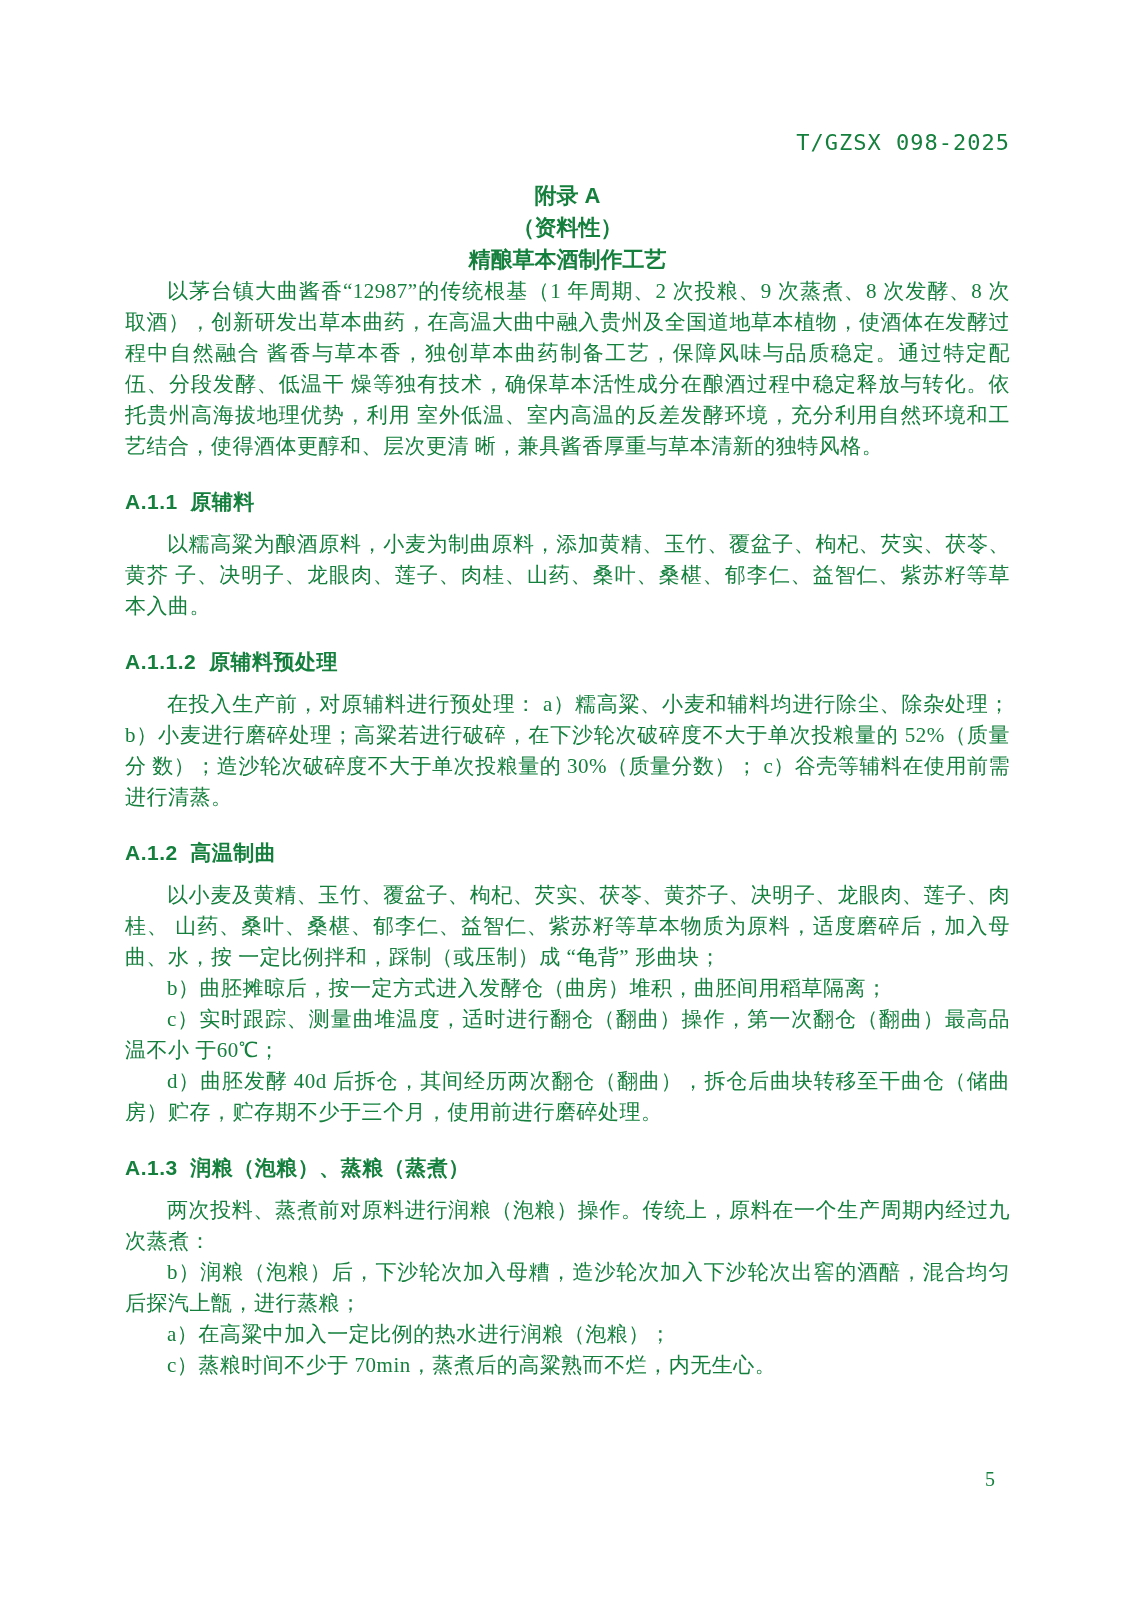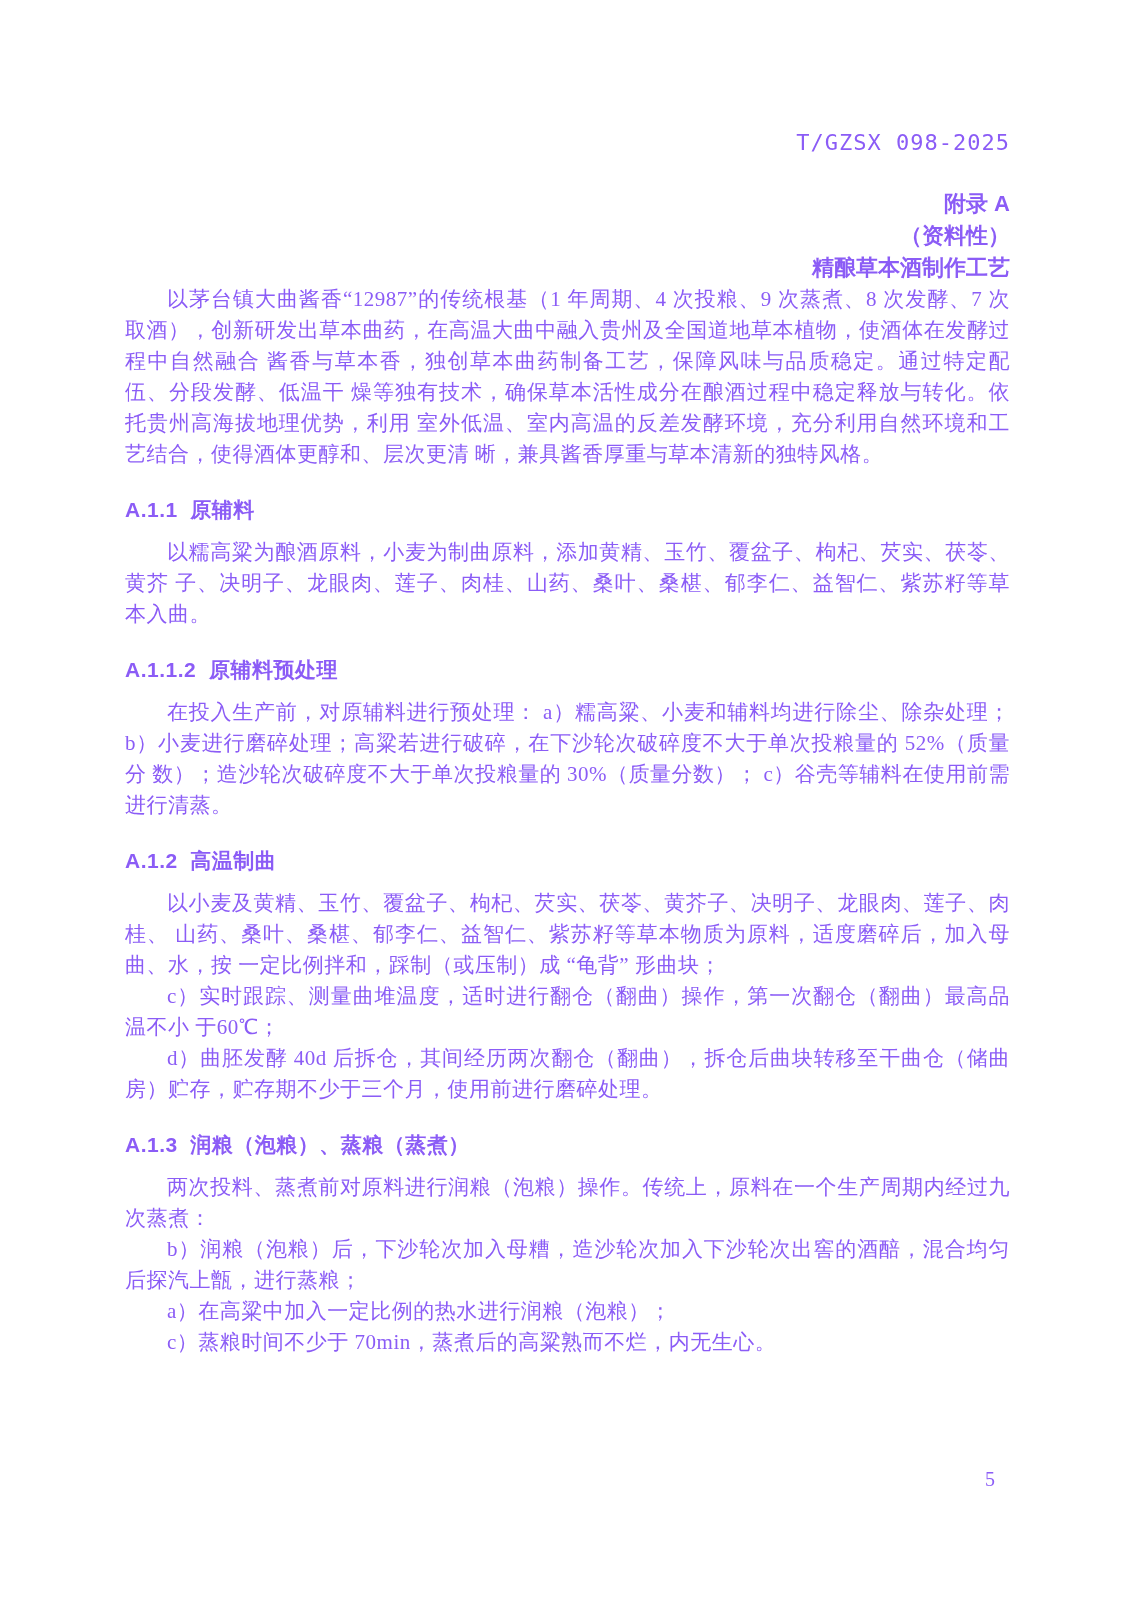--- a/index.html
+++ b/index.html
@@ -8,33 +8,33 @@
     background: #ffffff;
   }
   .page {
     position: relative;
     width: 1131px;
     height: 1600px;
     margin: 0 auto;
     background: #ffffff;
     box-sizing: border-box;
     padding: 130px 121px 0 125px;
-    color: #8b5cf6;
+    color: #15803d;
     overflow: hidden;
   }
   .doc-header {
     text-align: right;
     font-family: "DejaVu Sans Mono", monospace;
     font-size: 22px;
     line-height: 26px;
     letter-spacing: 1px;
   }
   .title-block {
-    text-align: right;
-    margin-top: 32px;
+    text-align: center;
+    margin-top: 24px;
     font-family: "Liberation Sans", sans-serif;
     font-weight: bold;
     font-size: 22px;
     line-height: 32px;
   }
   .title-line { white-space: pre-wrap; }
   h2.sec-heading {
     font-family: "Liberation Sans", sans-serif;
     font-size: 21px;
     font-weight: bold;
@@ -69,31 +69,32 @@
   <div class="doc-header">
     <span>T/GZSX 098-2025</span>
   </div>
 
   <div class="title-block">
     <div class="title-line">附录 A</div>
     <div class="title-line">（资料性）</div>
     <div class="title-line">精酿草本酒制作工艺</div>
   </div>
 
-  <p class="body-para">以茅台镇大曲酱香“12987”的传统根基（1 年周期、4 次投粮、9 次蒸煮、8 次发酵、7 次取酒），创新研发出草本曲药，在高温大曲中融入贵州及全国道地草本植物，使酒体在发酵过程中自然融合 酱香与草本香，独创草本曲药制备工艺，保障风味与品质稳定。通过特定配伍、分段发酵、低温干 燥等独有技术，确保草本活性成分在酿酒过程中稳定释放与转化。依托贵州高海拔地理优势，利用 室外低温、室内高温的反差发酵环境，充分利用自然环境和工艺结合，使得酒体更醇和、层次更清 晰，兼具酱香厚重与草本清新的独特风格。</p>
+  <p class="body-para">以茅台镇大曲酱香“12987”的传统根基（1 年周期、2 次投粮、9 次蒸煮、8 次发酵、8 次取酒），创新研发出草本曲药，在高温大曲中融入贵州及全国道地草本植物，使酒体在发酵过程中自然融合 酱香与草本香，独创草本曲药制备工艺，保障风味与品质稳定。通过特定配伍、分段发酵、低温干 燥等独有技术，确保草本活性成分在酿酒过程中稳定释放与转化。依托贵州高海拔地理优势，利用 室外低温、室内高温的反差发酵环境，充分利用自然环境和工艺结合，使得酒体更醇和、层次更清 晰，兼具酱香厚重与草本清新的独特风格。</p>
 
   <h2 class="sec-heading">A.1.1  原辅料</h2>
 
   <p class="body-para">以糯高粱为酿酒原料，小麦为制曲原料，添加黄精、玉竹、覆盆子、枸杞、芡实、茯苓、黄芥 子、决明子、龙眼肉、莲子、肉桂、山药、桑叶、桑椹、郁李仁、益智仁、紫苏籽等草本入曲。</p>
 
   <h2 class="sec-heading">A.1.1.2  原辅料预处理</h2>
   <p class="body-para">在投入生产前，对原辅料进行预处理： a）糯高粱、小麦和辅料均进行除尘、除杂处理； b）小麦进行磨碎处理；高粱若进行破碎，在下沙轮次破碎度不大于单次投粮量的 52%（质量分 数）；造沙轮次破碎度不大于单次投粮量的 30%（质量分数）； c）谷壳等辅料在使用前需进行清蒸。</p>
 
   <h2 class="sec-heading">A.1.2  高温制曲</h2>
   <p class="body-para">以小麦及黄精、玉竹、覆盆子、枸杞、芡实、茯苓、黄芥子、决明子、龙眼肉、莲子、肉桂、 山药、桑叶、桑椹、郁李仁、益智仁、紫苏籽等草本物质为原料，适度磨碎后，加入母曲、水，按 一定比例拌和，踩制（或压制）成 “龟背” 形曲块；</p>
+  <p class="body-para">b）曲胚摊晾后，按一定方式进入发酵仓（曲房）堆积，曲胚间用稻草隔离；</p>
   <p class="body-para">c）实时跟踪、测量曲堆温度，适时进行翻仓（翻曲）操作，第一次翻仓（翻曲）最高品温不小 于60℃；</p>
   <p class="body-para">d）曲胚发酵 40d 后拆仓，其间经历两次翻仓（翻曲），拆仓后曲块转移至干曲仓（储曲房）贮存，贮存期不少于三个月，使用前进行磨碎处理。</p>
 
   <h2 class="sec-heading">A.1.3  润粮（泡粮）、蒸粮（蒸煮）</h2>
   <p class="body-para">两次投料、蒸煮前对原料进行润粮（泡粮）操作。传统上，原料在一个生产周期内经过九次蒸煮：</p>
   <p class="body-para">b）润粮（泡粮）后，下沙轮次加入母糟，造沙轮次加入下沙轮次出窖的酒醅，混合均匀后探汽上甑，进行蒸粮；</p>
   <p class="body-para">a）在高粱中加入一定比例的热水进行润粮（泡粮）；</p>
   <p class="body-para">c）蒸粮时间不少于 70min，蒸煮后的高粱熟而不烂，内无生心。</p>
 
   <div class="page-number">5</div>

